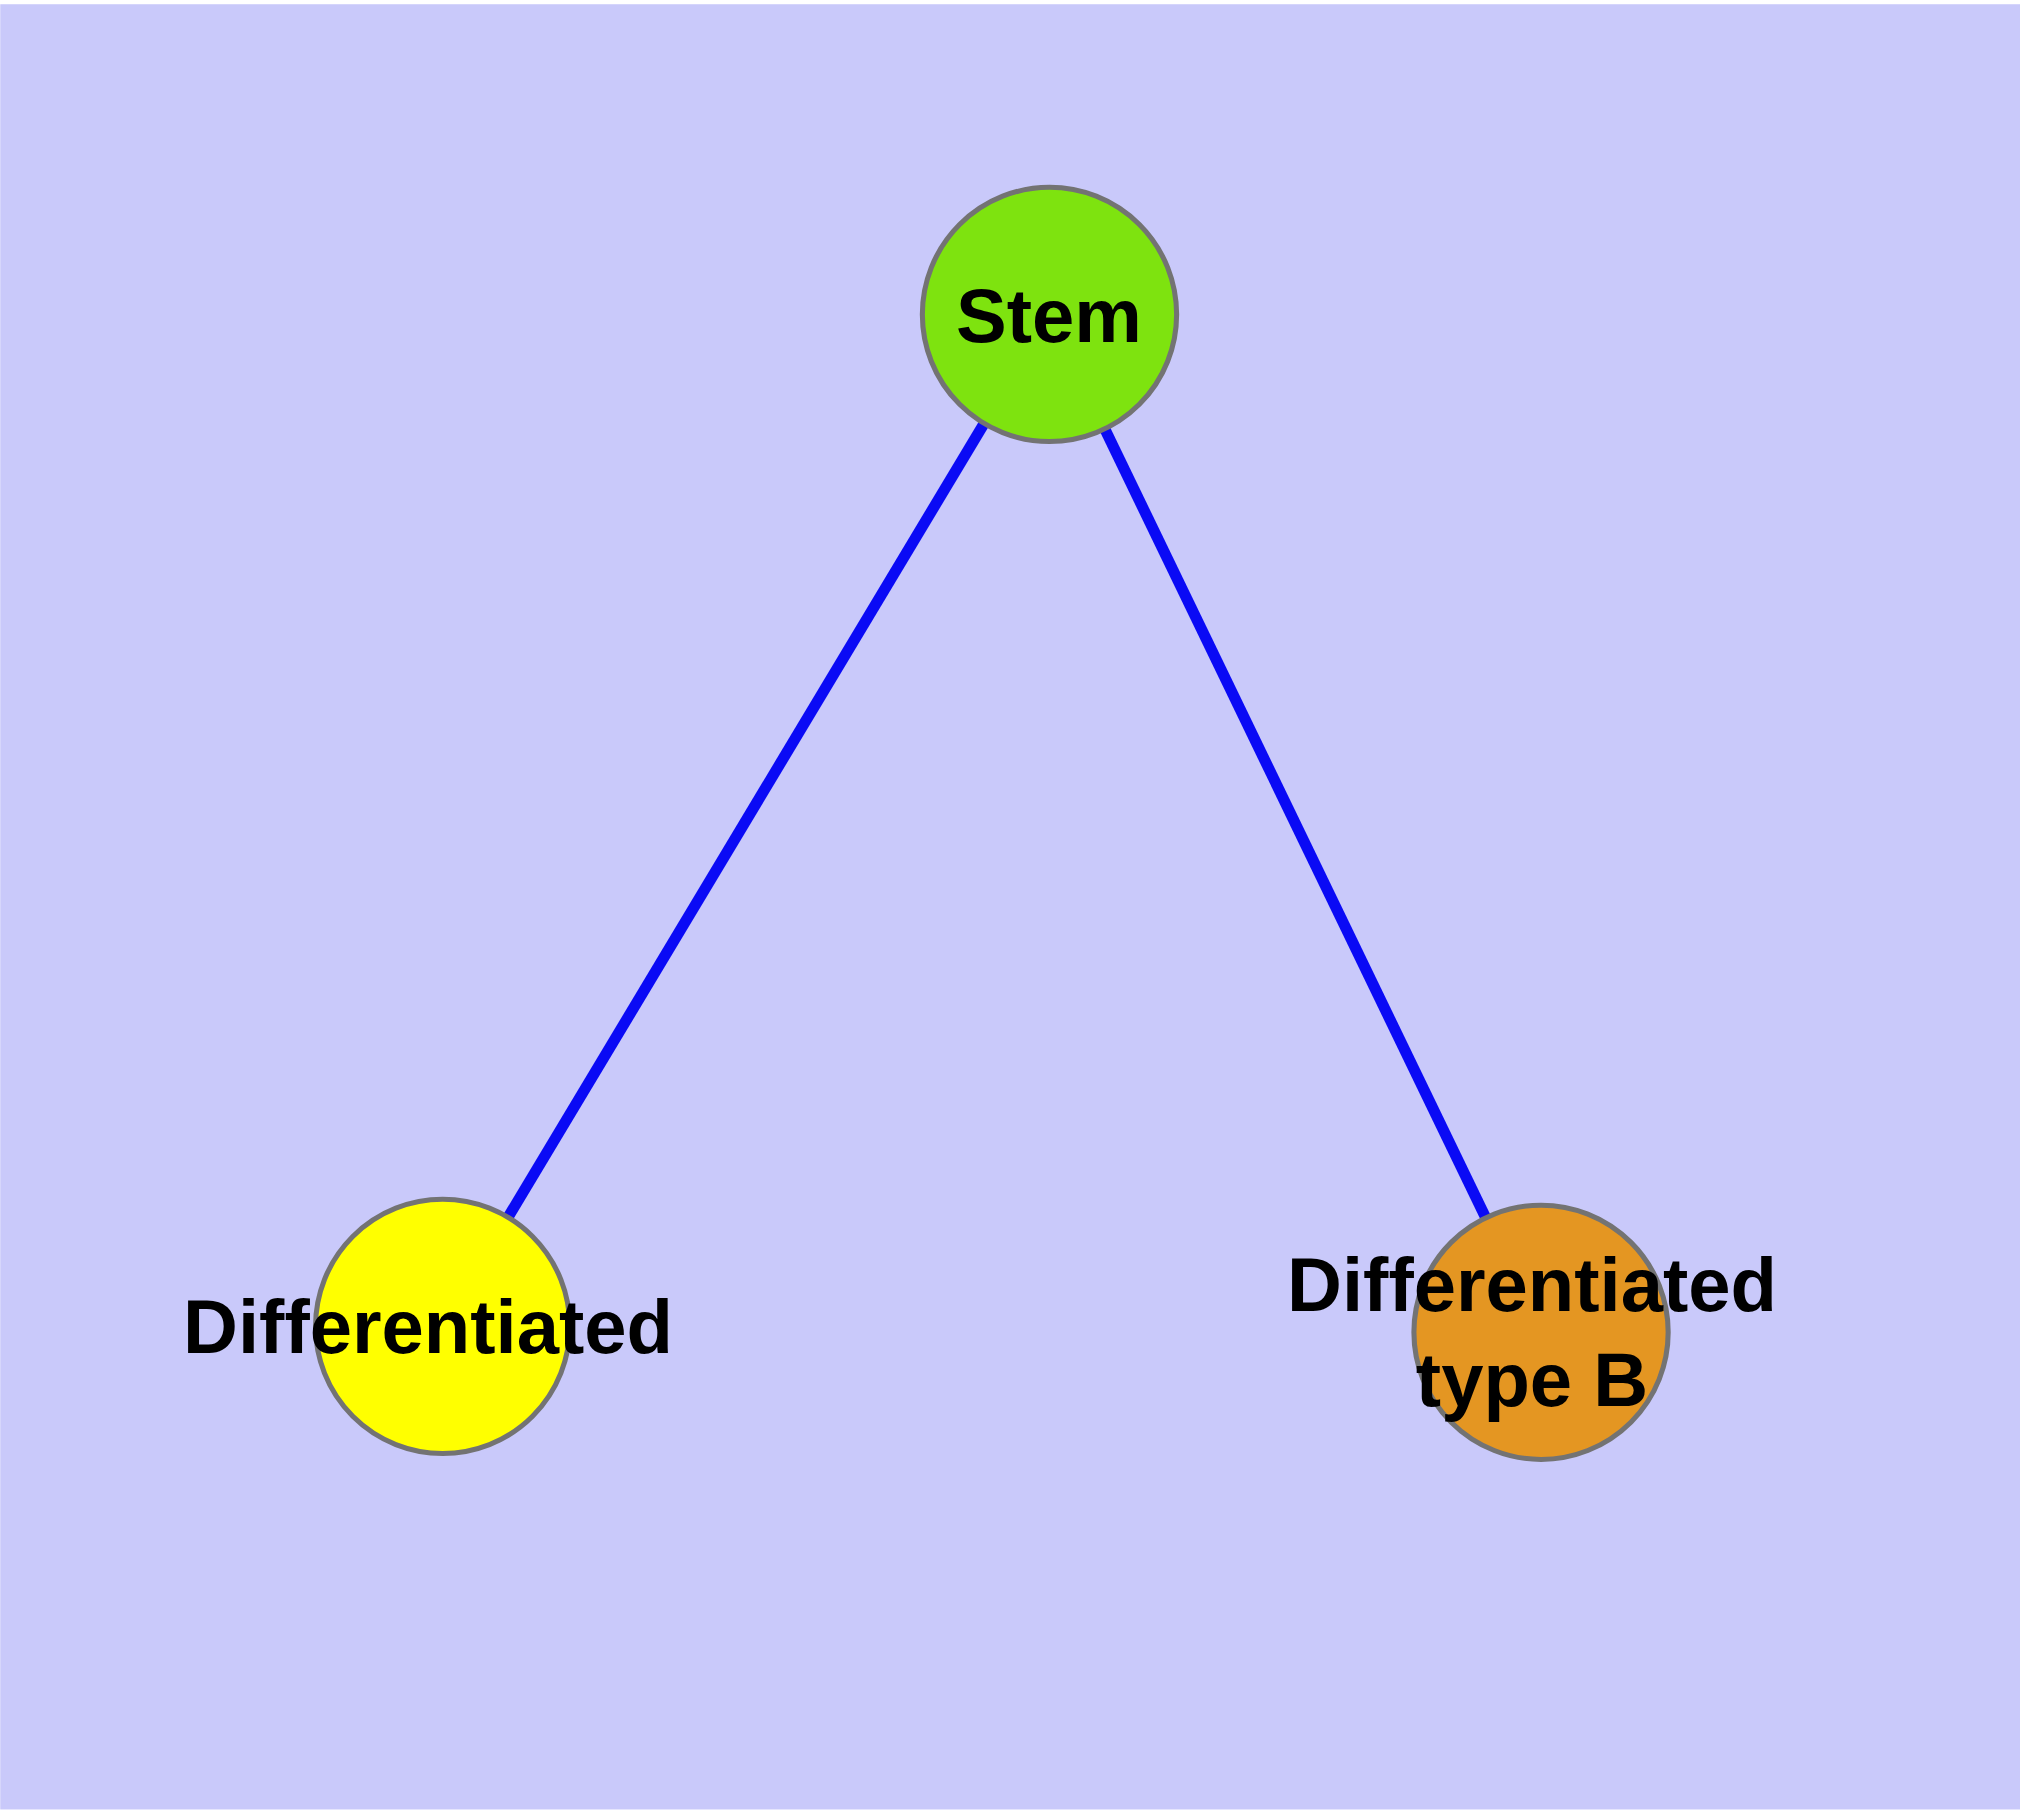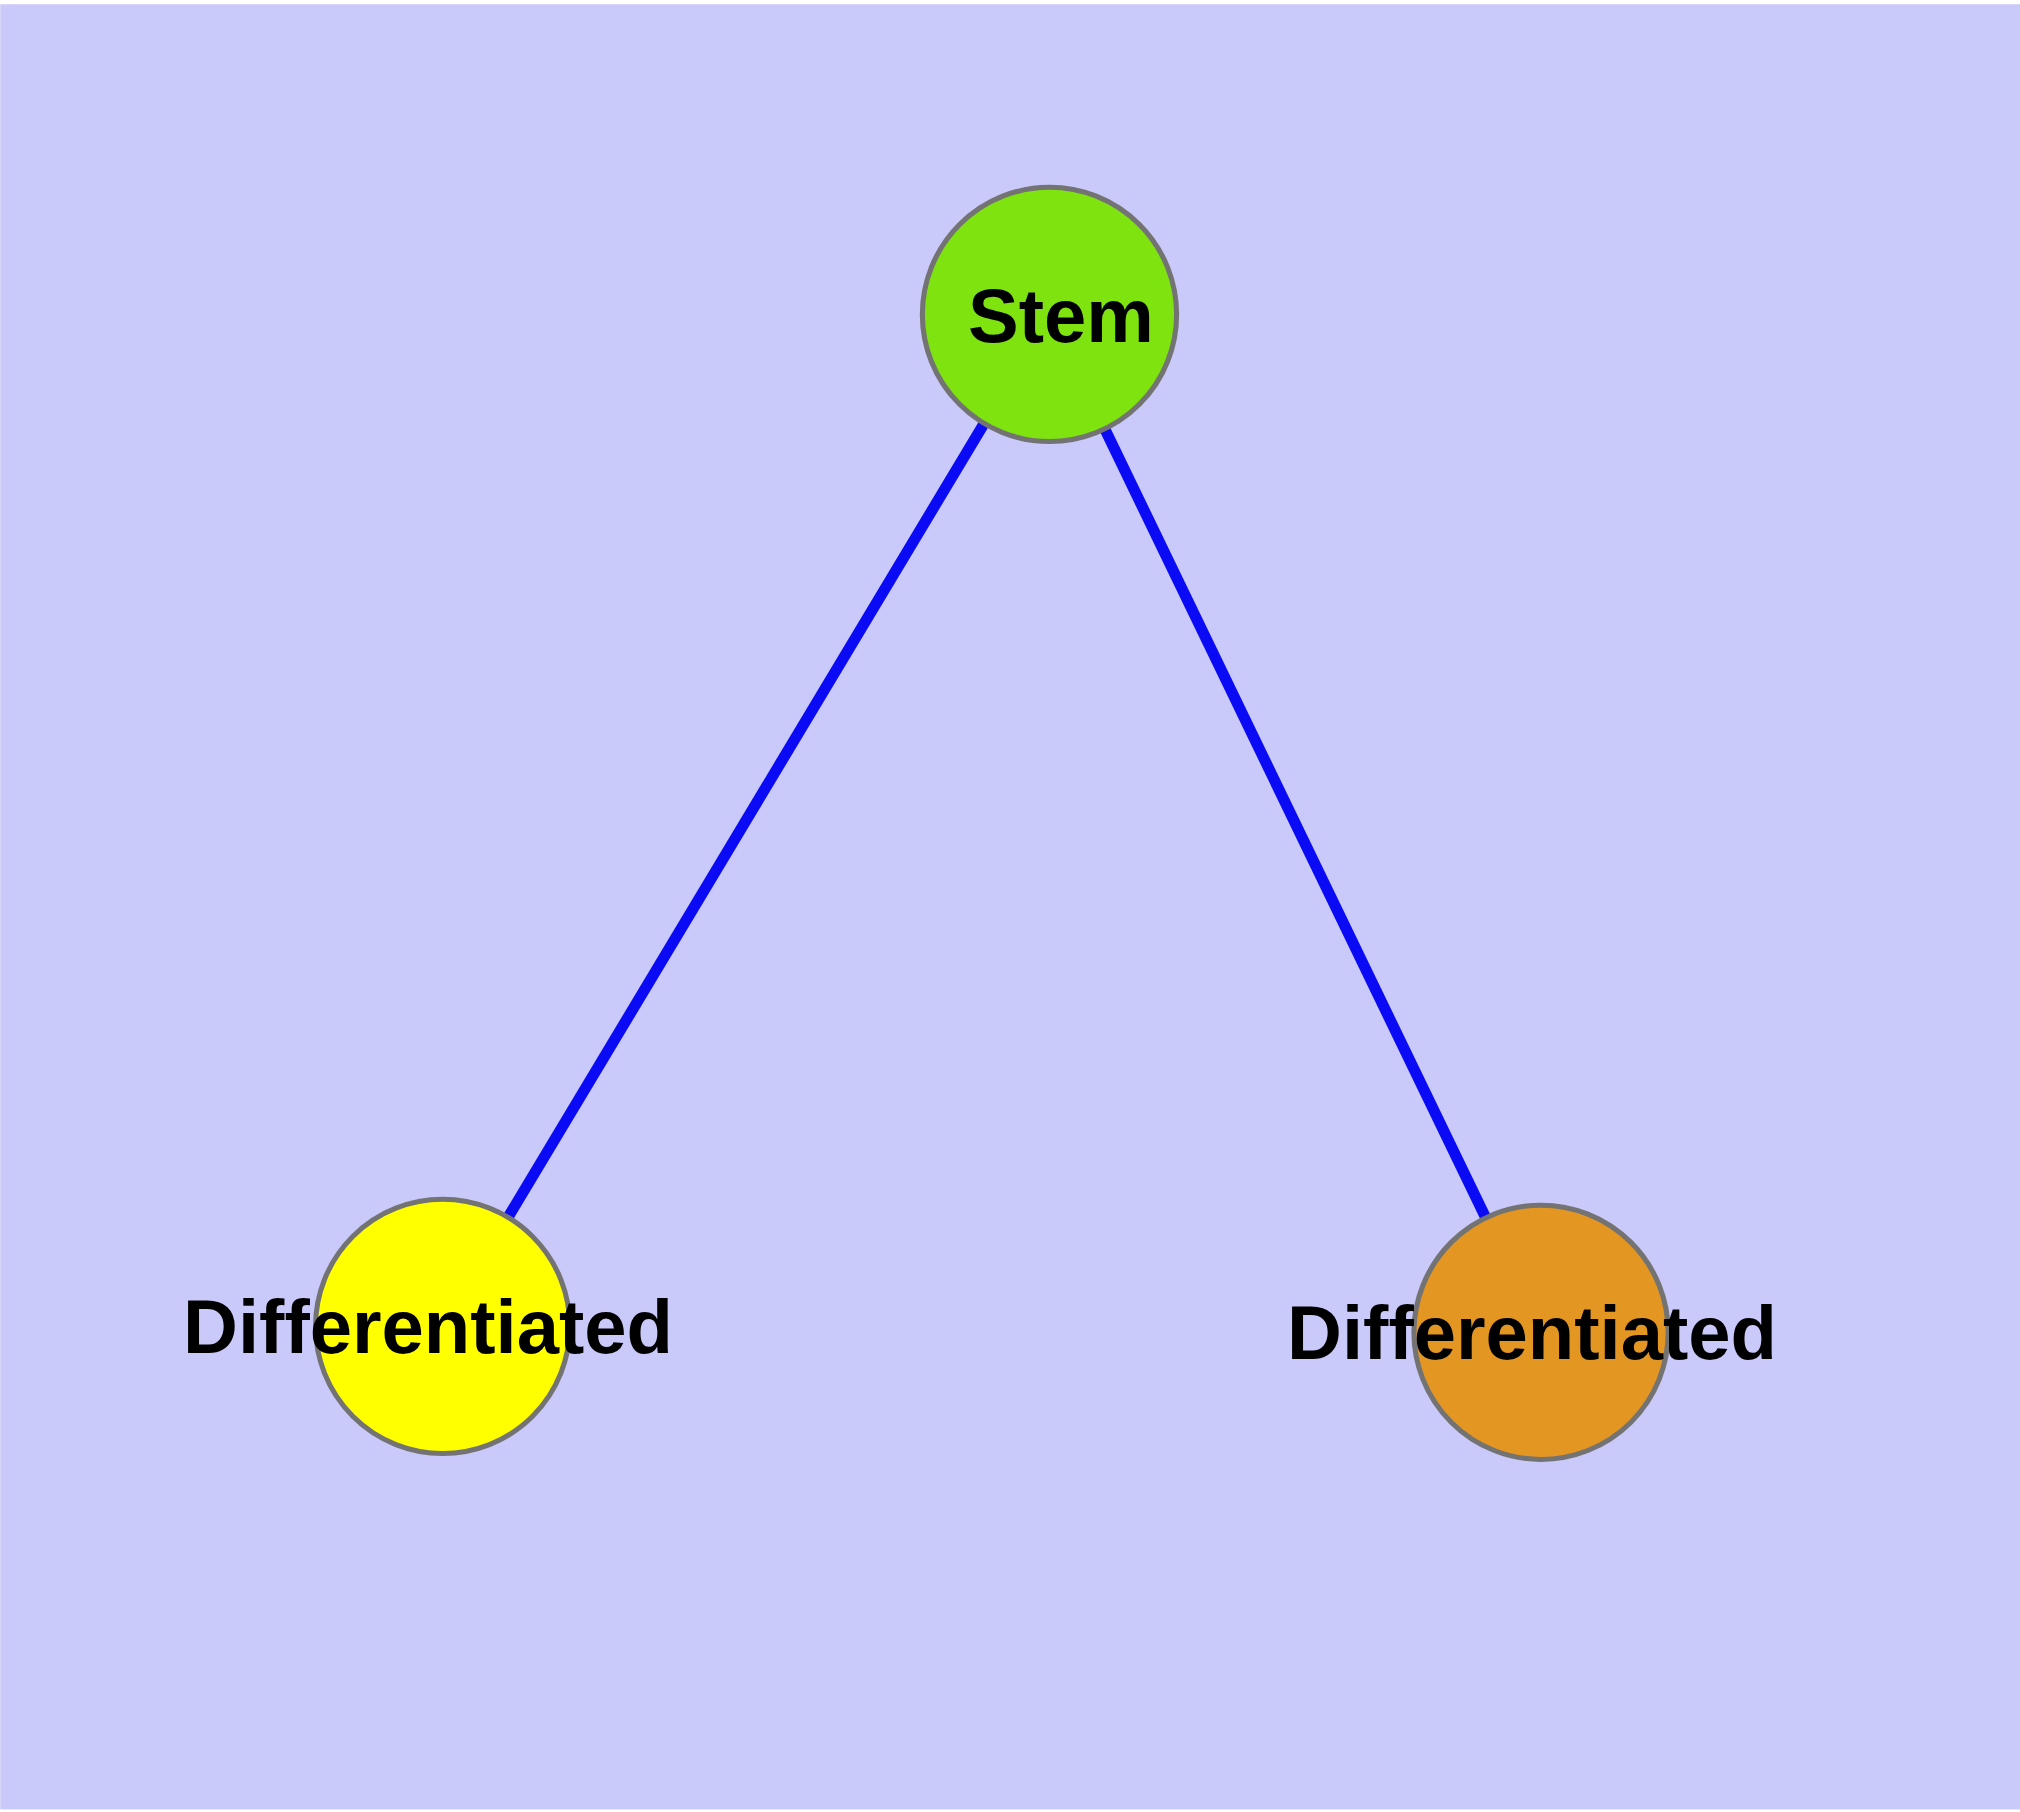--- a/index.html
+++ b/index.html
@@ -27,21 +27,21 @@
   .node-label {
     position: absolute;
     transform: translate(-50%, -50%);
     text-align: center;
     font-weight: bold;
     font-size: 76px;
     line-height: 95px;
     white-space: nowrap;
     z-index: 2;
   }
-  .label-stem   { left: 1049px; top: 315px; margin-left: 12px;  }
+  .label-stem   { left: 1049px; top: 315px;  }
   .label-type-a { left: 428px;  top: 1326px; }
   .label-type-b { left: 1532px; top: 1332px; }
 </style>
 </head>
 <body>
 
 <div class="page">
 
   <svg class="diagram-svg" viewBox="0 0 2384 2138" xmlns="http://www.w3.org/2000/svg">
 
@@ -56,16 +56,17 @@
   </svg>
 
   <div class="node-label label-stem" style="color: rgb(0, 0, 0);">Stem</div>
 
   <div class="node-label label-type-a" style="color: rgb(0, 0, 0);">
     <div>Differentiated</div>
   </div>
 
   <div class="node-label label-type-b" style="color: rgb(0, 0, 0);">
     <div>Differentiated</div>
+    <div>type B</div>
   </div>
 
 </div>
 
 
 </body></html>

